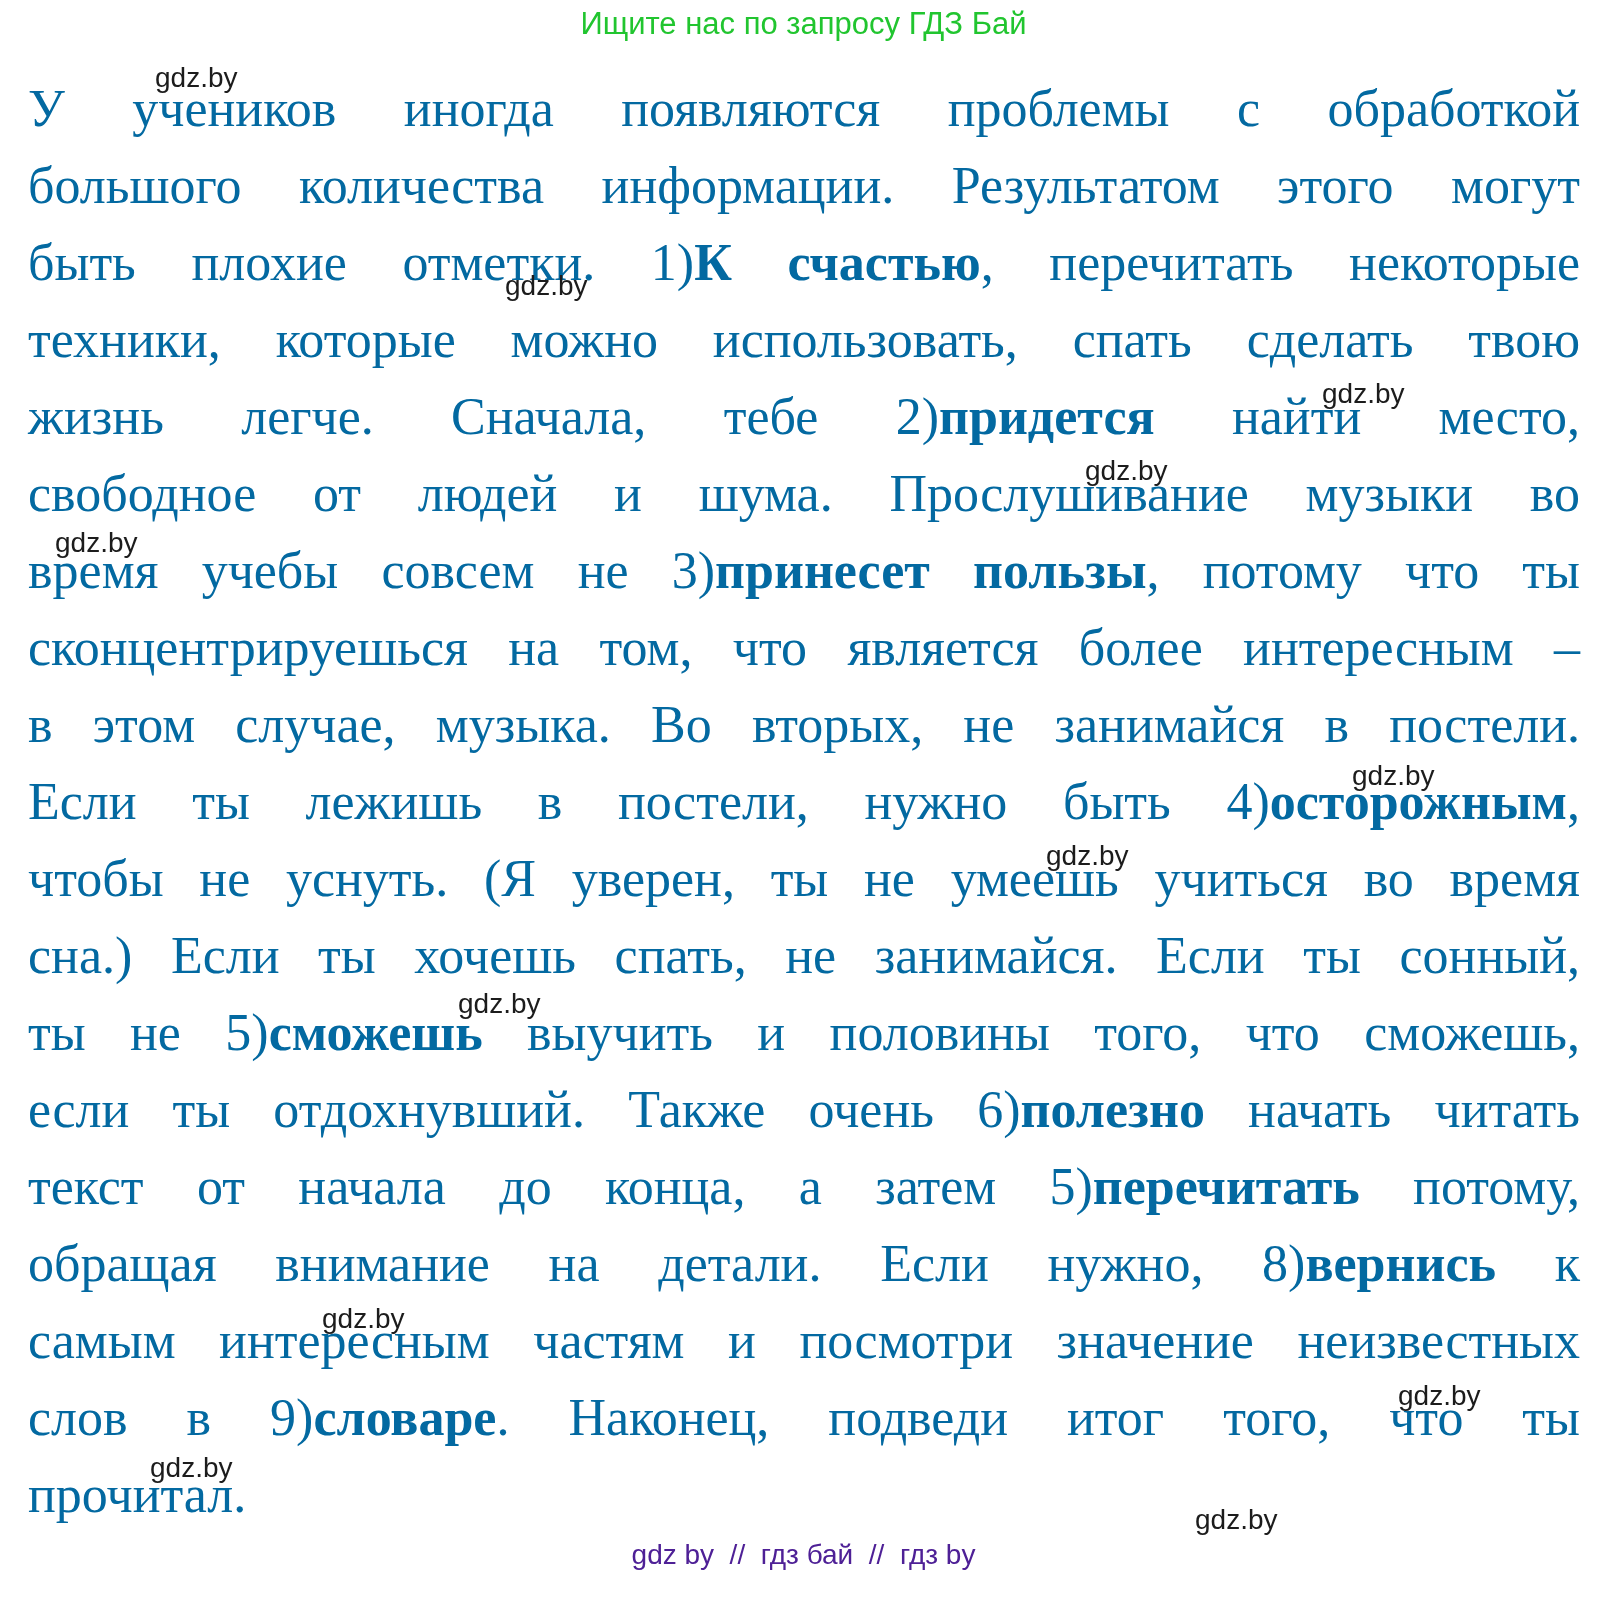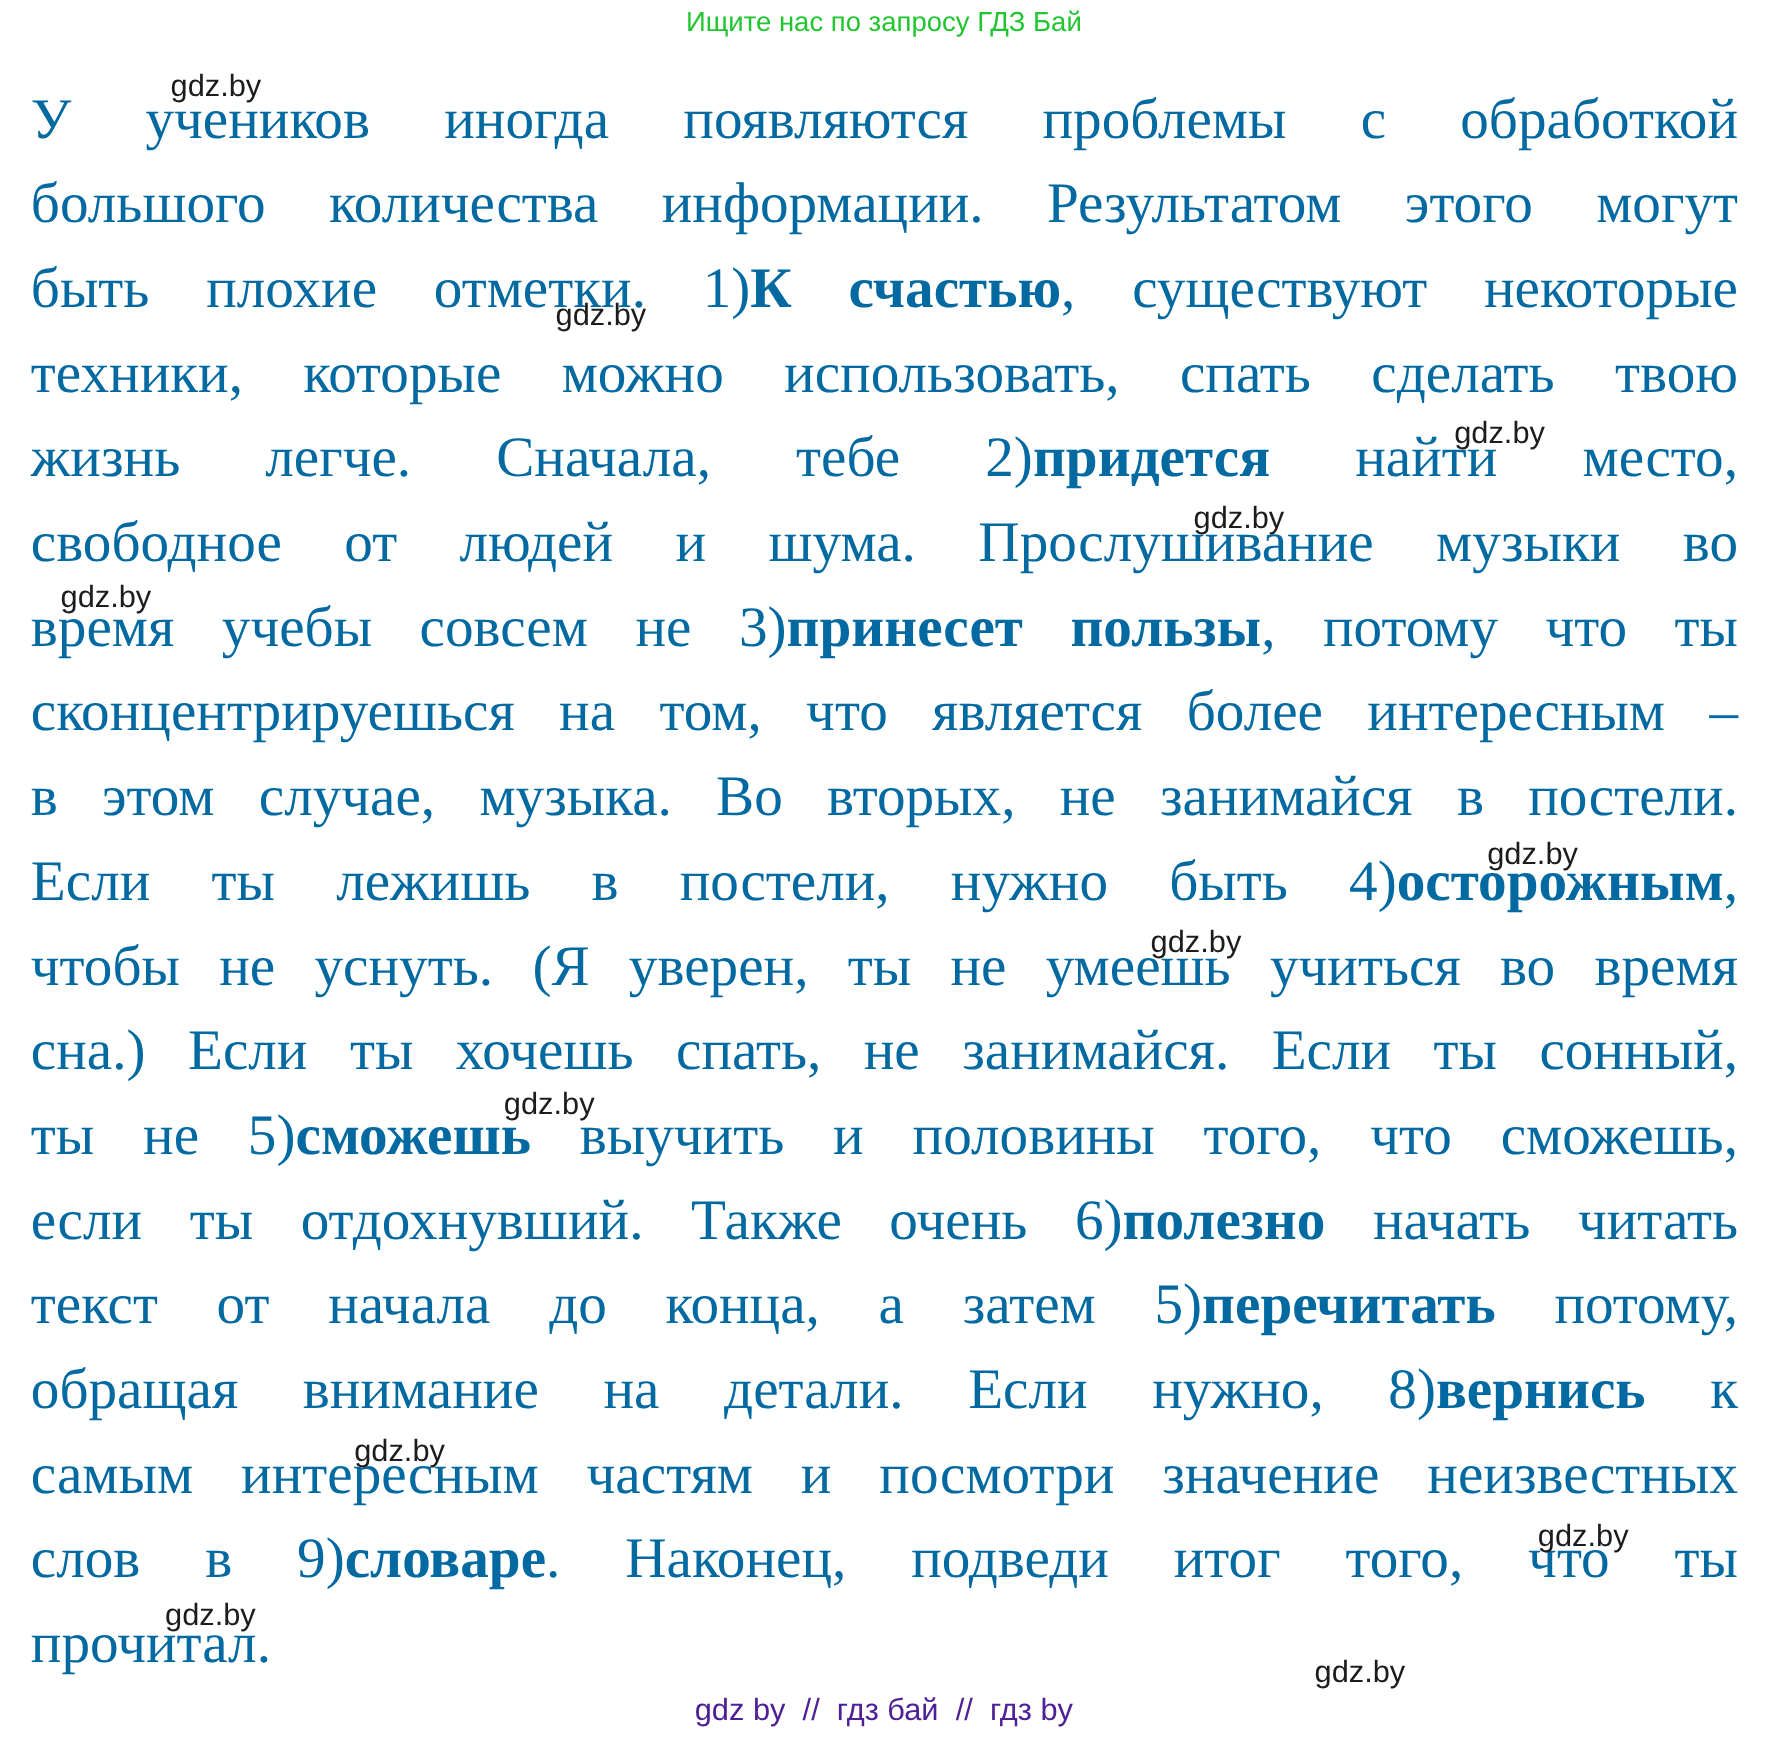--- a/index.html
+++ b/index.html
@@ -9,21 +9,21 @@
     height: 1597px;
     background: #ffffff;
     overflow: hidden;
     font-family: "Liberation Serif", serif;
   }
   .promo {
     position: absolute;
     top: 6px; left: 0; right: 0;
     text-align: center;
     font-family: "Liberation Sans", sans-serif;
-    font-size: 25px;
+    font-size: 31px;
     font-weight: 500;
     color: #21c52f;
   }
   .content {
     position: absolute;
     left: 28px; right: 27px; top: 70px;
     font-size: 52px;
     line-height: 77px;
     color: #0369a1;
   }
@@ -55,21 +55,21 @@
   }
 </style>
 </head>
 <body>
 
 <div class="page">
   <div class="promo">Ищите нас по запросу ГДЗ Бай</div>
   <div class="content">
       <div class="tline"><span>У учеников иногда появляются проблемы с обработкой</span></div>
       <div class="tline"><span>большого количества информации. Результатом этого могут</span></div>
-      <div class="tline"><span>быть плохие отметки. 1)</span><b>К счастью</b><span>, существуют некоторые</span></div>
+      <div class="tline"><span>быть плохие отметки. 1)</span><b>К счастью</b><span>, перечитать некоторые</span></div>
       <div class="tline"><span>техники, которые можно использовать, спать сделать твою</span></div>
       <div class="tline"><span>жизнь легче. Сначала, тебе 2)</span><b>придется</b><span> найти место,</span></div>
       <div class="tline"><span>свободное от людей и шума. Прослушивание музыки во</span></div>
       <div class="tline"><span>время учебы совсем не 3)</span><b>принесет пользы</b><span>, потому что ты</span></div>
       <div class="tline"><span>сконцентрируешься на том, что является более интересным –</span></div>
       <div class="tline"><span>в этом случае, музыка. Во вторых, не занимайся в постели.</span></div>
       <div class="tline"><span>Если ты лежишь в постели, нужно быть 4)</span><b>осторожным</b><span>,</span></div>
       <div class="tline"><span>чтобы не уснуть. (Я уверен, ты не умеешь учиться во время</span></div>
       <div class="tline"><span>сна.) Если ты хочешь спать, не занимайся. Если ты сонный,</span></div>
       <div class="tline"><span>ты не 5)</span><b>сможешь</b><span> выучить и половины того, что сможешь,</span></div>

